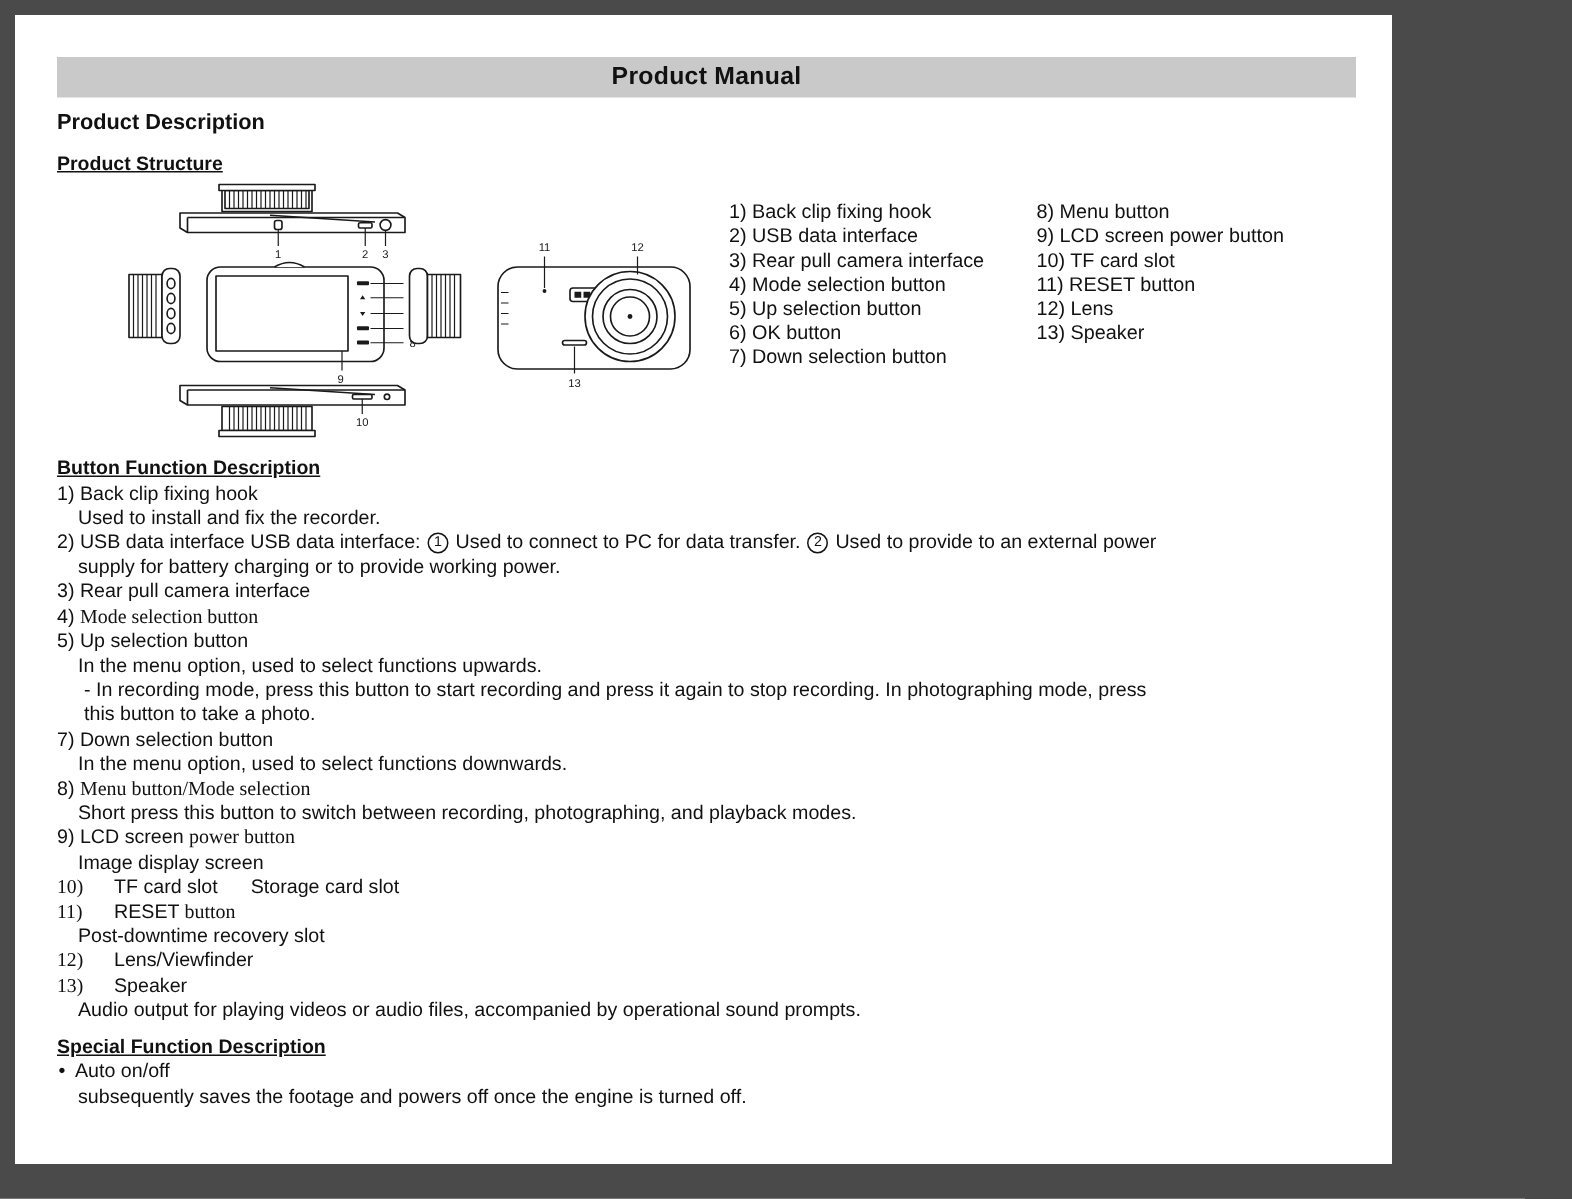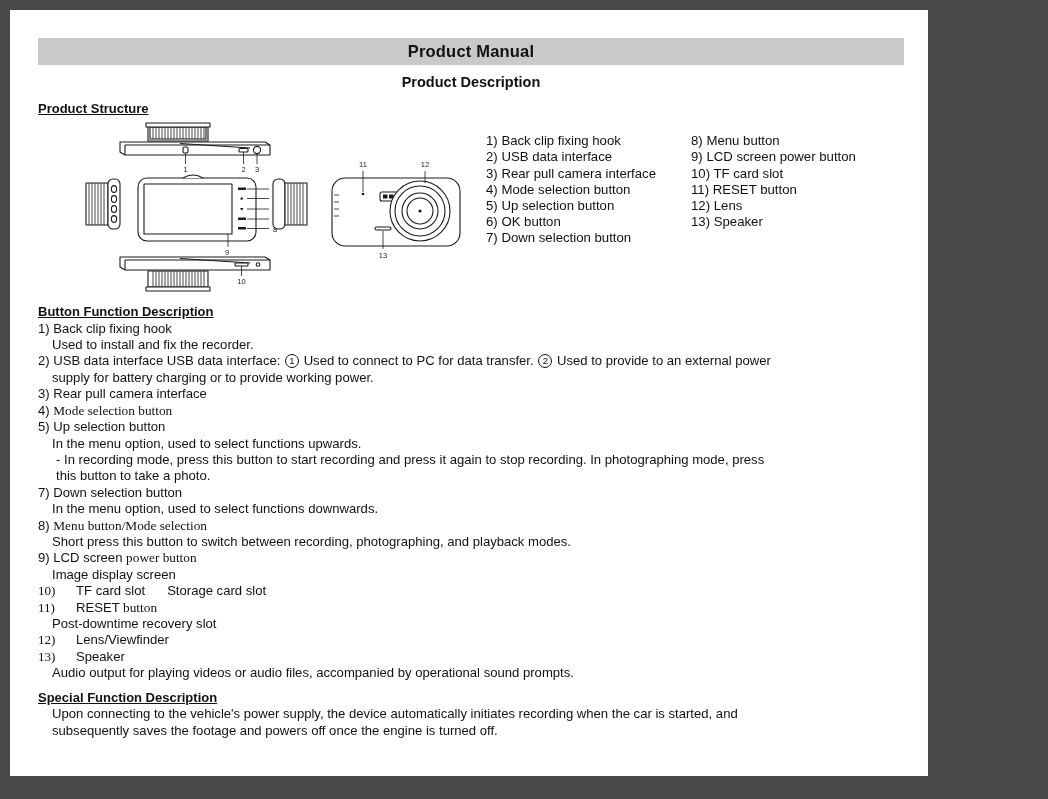--- a/index.html
+++ b/index.html
@@ -35,21 +35,20 @@
     font-weight: bold;
     color: #111;
     letter-spacing: .2px;
   }
   h2.section {
     font-size: 14.5px;
     font-weight: bold;
     color: #111;
     margin: 8px 0 0 0;
     line-height: 1.35;
-    text-align: center;
   }
   h3.sub {
     font-size: 13px;
     font-weight: bold;
     color: #111;
     margin: 7px 0 0 0;
     text-decoration: underline;
     display: inline-block;
     line-height: 1.35;
   }
@@ -380,20 +379,20 @@
 
         <div class="ln"><span class="num-wide">13)</span><span>Speaker</span></div>
         <div class="ln ind1">Audio output for playing videos or audio files, accompanied by operational sound prompts.</div>
       </div>
 
       <div class="sub-wrap">
         <h3 class="sub">Special Function Description</h3>
       </div>
 
       <div class="body-txt">
-        <div class="ln ind1">Upon connecting to the vehicle's power supply, the device automatically initiates recording when the car is started, and</div>
+        <div class="ln bullet-line"><span class="dot">•</span><span>Auto on/off</span></div>
         <div class="ln ind1">subsequently saves the footage and powers off once the engine is turned off.</div>
 
       </div>
 
     </div>
   </div>
 </div>
 
 </body></html>

